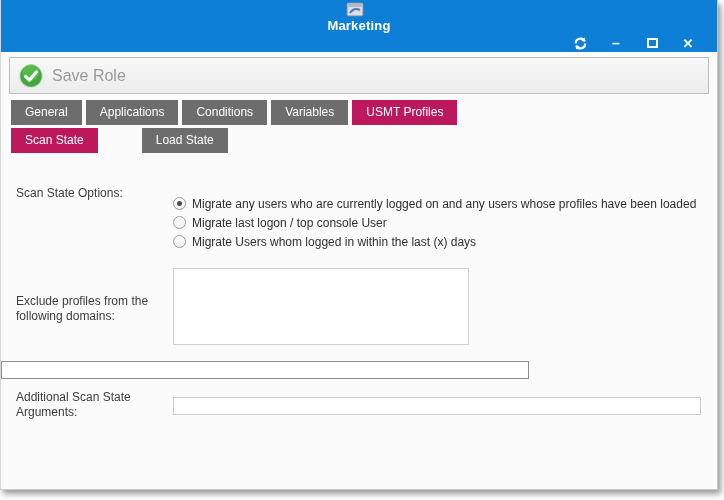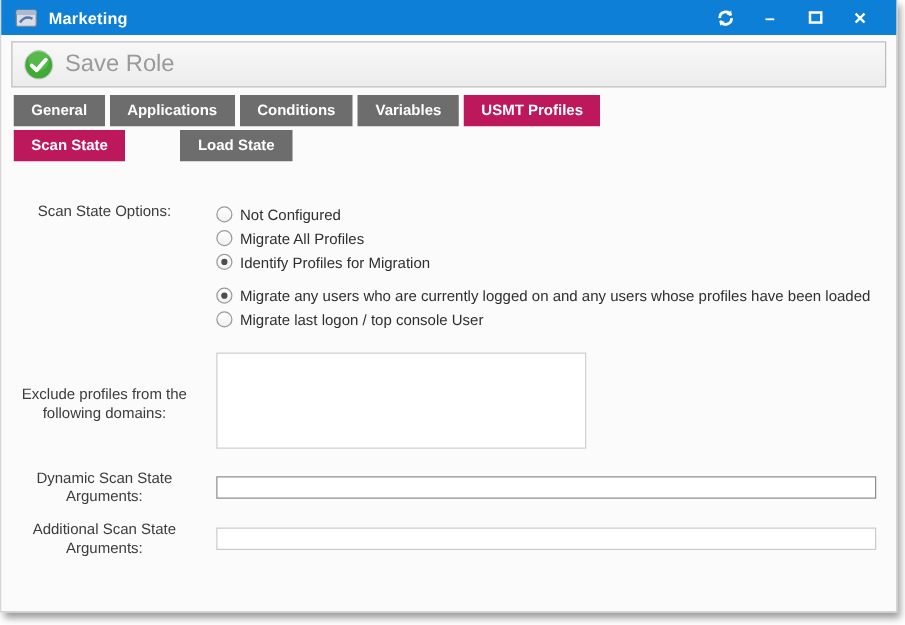--- a/index.html
+++ b/index.html
@@ -7,57 +7,57 @@
 
   .window {
     position:absolute; left:0; top:0; width:718px; height:490px;
     background:#fbfbfb;
     border-left:1px solid #d6d6d6; border-right:1px solid #c9c9c9; border-bottom:1px solid #c9c9c9;
     box-shadow:3px 4px 6px rgba(0,0,0,0.40);
   }
 
   
   .titlebar {
-    height:28px; background:#0e7fd6; display:flex; align-items:center; padding:0 10px;
+    height:52px; background:#0e7fd6; display:flex; align-items:center; padding:0 10px;flex-direction:column;
   }
   .app-icon { width:20px; height:18px; display:inline-block; margin-right:8px; }
   .title { color:#ffffff; font-size:13px; font-weight:bold; letter-spacing:0.2px; }
   .win-controls { margin-left:auto; display:flex; align-items:center; gap:14px; padding-right:8px; }
   .win-btn { width:22px; height:20px; display:flex; align-items:center; justify-content:center; color:#ffffff; font-size:13px; cursor:default; }
   .win-btn svg { display:block; }
   .maxi-box { width:11px; height:10px; border:2px solid #ffffff; display:inline-block; }
   .mini-glyph { font-weight:bold; font-size:14px; }
   .close-glyph { font-weight:bold; font-size:13px; }
 
   
   .toolbar {
     margin:5px 8px 0 8px; height:37px;
     background:linear-gradient(#f8f8f8,#ececec);
     border:1px solid #bdbdbd;
     display:flex; align-items:center; padding:0 8px; gap:26px;
   }
   .tool-btn { display:flex; align-items:center; gap:8px; cursor:default; }
   .tool-btn .ticon { width:26px; height:26px; }
-  .tool-btn .tlabel { color:#9a9a9a; font-size:19px; }
-
-  
-  .tabs { display:flex; gap:4px; margin:6px 0 0 10px;font-weight:bold; }
+  .tool-btn .tlabel { color:#9a9a9a; font-size:16px; }
+
+  
+  .tabs { display:flex; gap:4px; margin:6px 0 0 10px; }
   .tab {
     height:25px; line-height:25px; padding:0 14px;
     background:#6d6d6d; color:#ffffff; font-size:12px; cursor:default;
   }
   .tab.active { background:#be185d; }
   .subtabs { margin-top:3px;gap:44px; }
 
   
   .content { padding-top:33px; }
   .frow { display:flex; margin-left:0; }
   .flabel {
-    flex:0 0 172px; text-align:center; padding-right:7px;
-    font-size:12px; color:#3c3c3c; line-height:15px;
+    flex:0 0 172px; text-align:left; padding-right:7px;
+    font-size:12px; color:#3c3c3c; line-height:15px;padding-left:15px;
   }
   .fcontrols { flex:1 1 auto; }
 
   .opt-row { display:flex; align-items:center; height:19px; gap:6px; }
   .radio {
     width:13px; height:13px; border-radius:50%;
     border:1px solid #9a9a9a; background:linear-gradient(#ffffff,#f0f0f0);
     position:relative; flex:0 0 13px;
   }
   .radio.on::after {
@@ -145,63 +145,52 @@
     <div class="tab active">Scan State</div>
     <div class="tab">Load State</div>
   </div>
 
   <div class="content">
 
     <div class="frow">
       <div class="flabel">Scan State Options:</div>
       <div class="fcontrols">
 
-        <div>
-          <div class="opt-row">
-            <span class="radio"></span>
-            <span class="opt-label">Not Configured</span>
-          </div>
-          <div class="opt-row">
-            <span class="radio"></span>
-            <span class="opt-label">Migrate All Profiles</span>
-          </div>
-          <div class="opt-row">
-            <span class="radio on"></span>
-            <span class="opt-label">Identify Profiles for Migration</span>
-          </div>
-        </div>
 
         <div class="group-gap"></div>
 
         <div>
           <div class="opt-row">
             <span class="radio on"></span>
             <span class="opt-label">Migrate any users who are currently logged on and any users whose profiles have been loaded</span>
           </div>
           <div class="opt-row">
             <span class="radio"></span>
             <span class="opt-label">Migrate last logon / top console User</span>
           </div>
+          <div class="opt-row">
+            <span class="radio"></span>
+            <span class="opt-label">Migrate Users whom logged in within the last (x) days</span>
+          </div>
         </div>
 
         <div class="cb-gap"></div>
 
 
       </div>
     </div>
 
     <div class="frow row-domains">
       <div class="flabel"><span class="lbl-narrow">Exclude profiles from the following domains:</span></div>
       <div class="fcontrols">
         <textarea class="domains" value="" style=""></textarea>
       </div>
     </div>
 
     <div class="frow row-args">
-      <div class="flabel"><span class="lbl-narrow">Dynamic Scan State Arguments:</span></div>
       <div class="fcontrols">
         <input class="argline dark" value="" style="">
       </div>
     </div>
 
     <div class="frow row-args">
       <div class="flabel"><span class="lbl-narrow">Additional Scan State Arguments:</span></div>
       <div class="fcontrols">
         <input class="argline light" value="" style="">
       </div>

